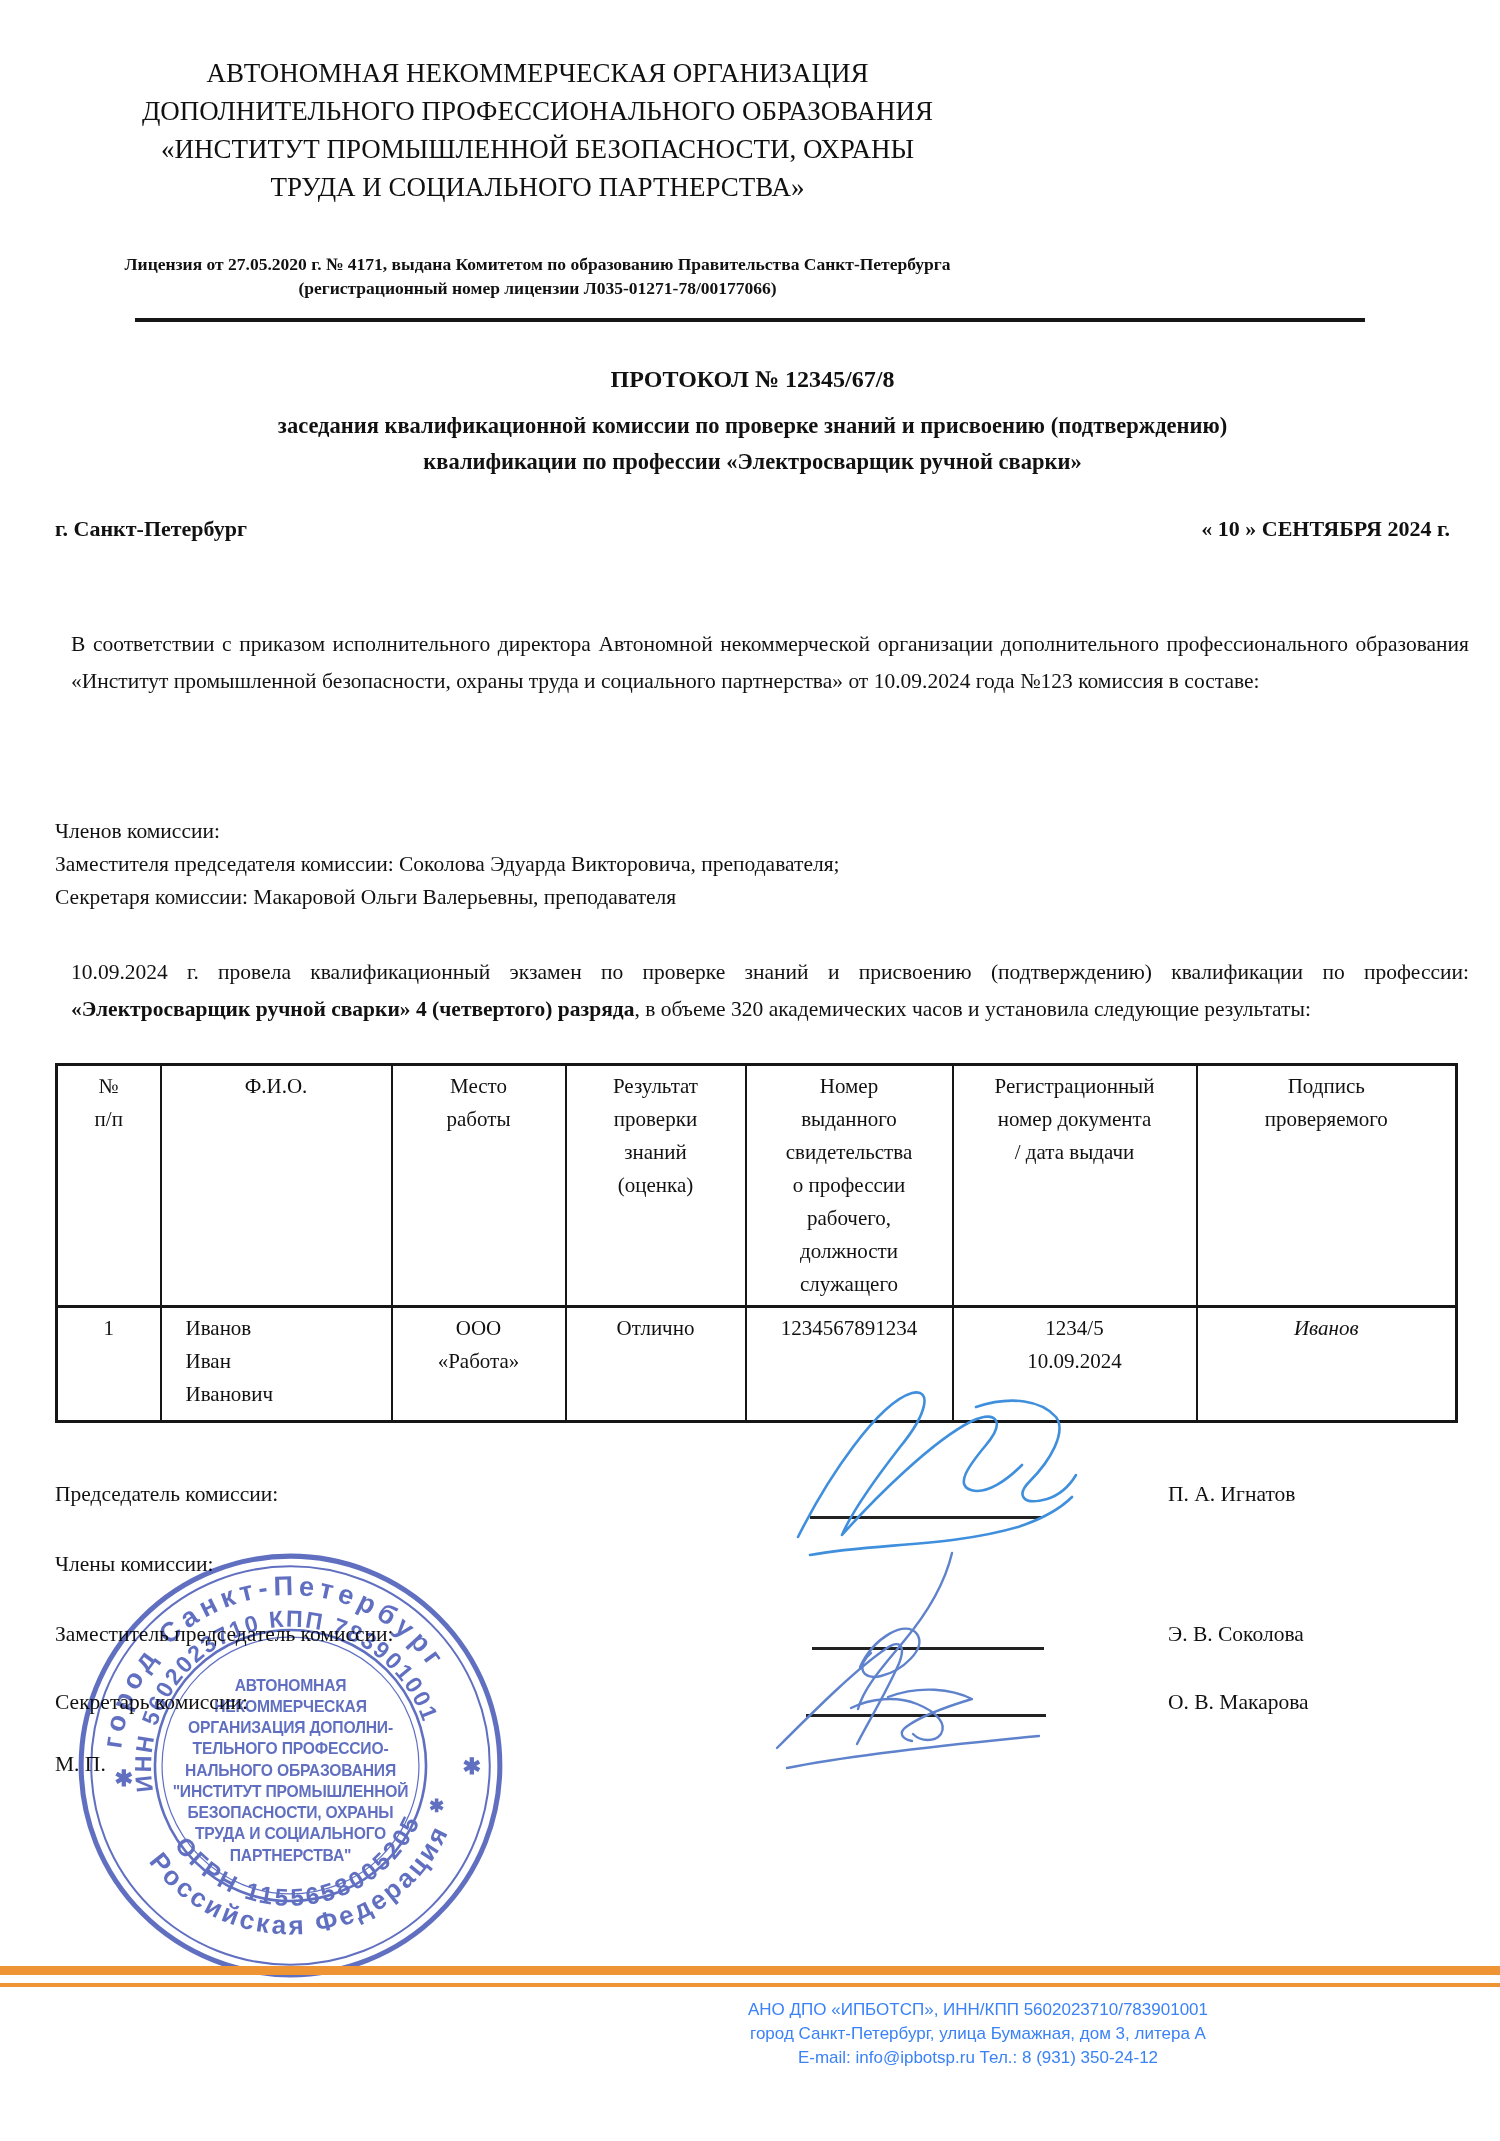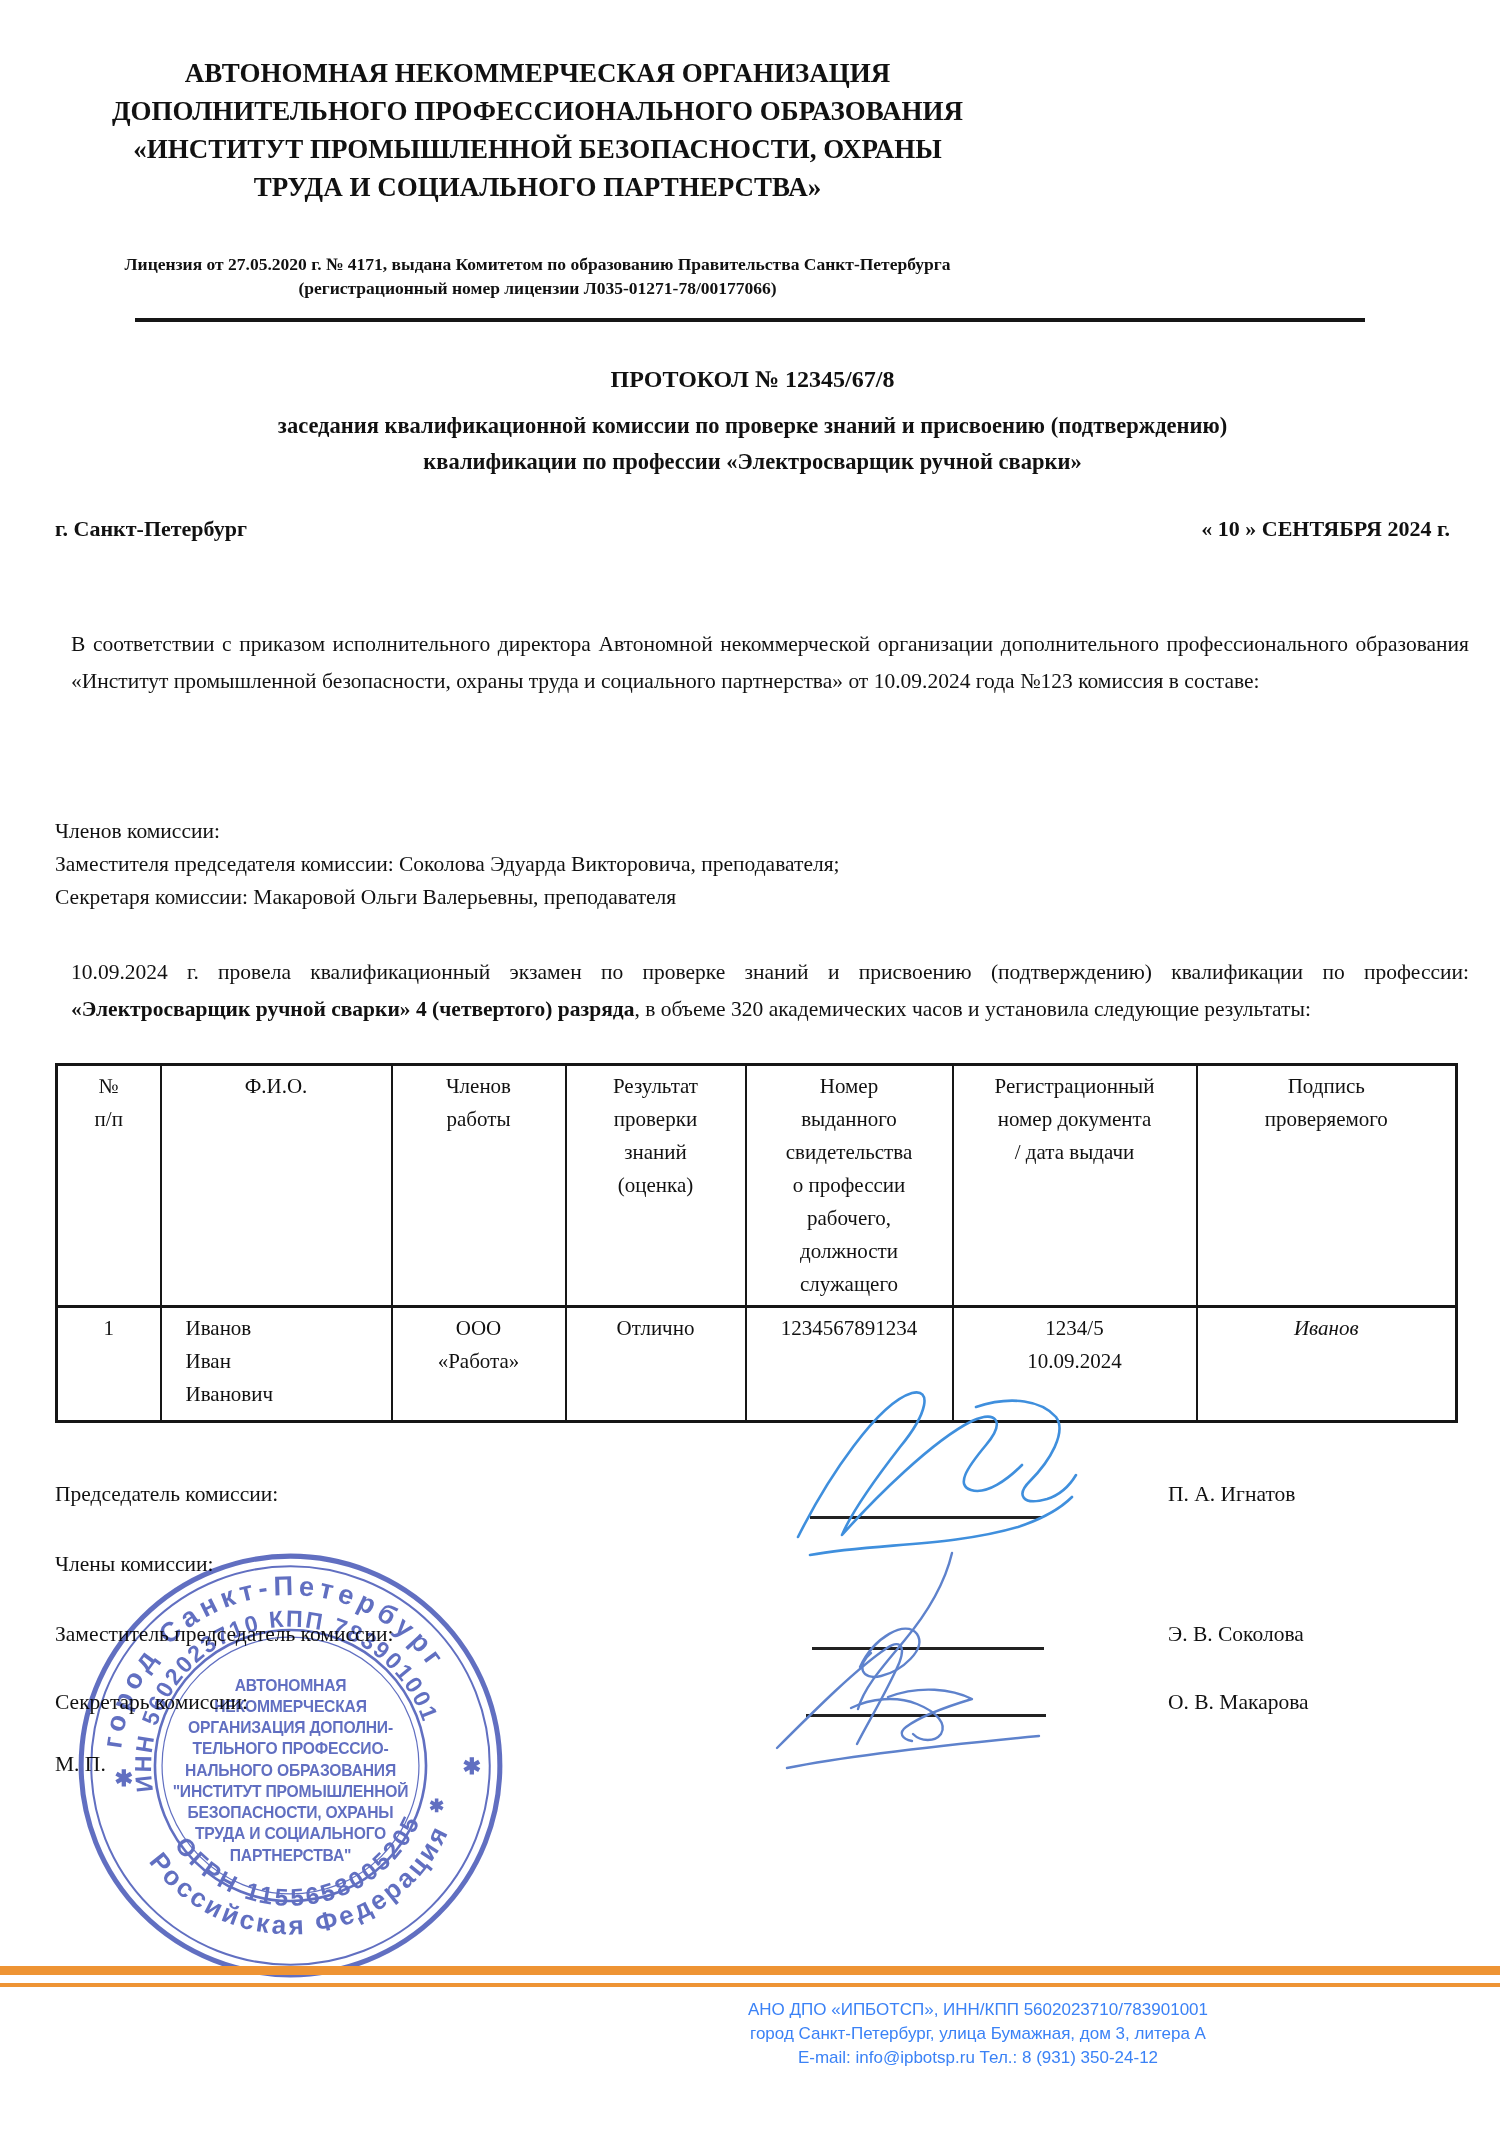--- a/index.html
+++ b/index.html
@@ -1,20 +1,20 @@
 <!DOCTYPE html>
 <html><head>
 <meta charset="utf-8">
 <style>
   html,body{margin:0;padding:0;background:#888;}
   .page{position:relative;width:1500px;height:2141px;background:#ffffff;margin:0 auto;
         font-family:"Liberation Serif","DejaVu Serif",serif;color:#111;overflow:hidden;}
   .ws{white-space:pre-line;}
   .org-name{position:absolute;top:54px;left:0;width:1075px;text-align:center;
-            font-size:27px;font-weight:bold;line-height:38px;}
+            font-size:27px;font-weight:normal;line-height:38px;}
   .license{position:absolute;top:252px;left:0;width:1075px;text-align:center;
            font-size:17.5px;font-weight:bold;line-height:24px;}
   .rule{position:absolute;top:318px;left:135px;width:1230px;height:0;
         border-top:4px solid #161616;}
   .protocol-title{position:absolute;top:366px;left:55px;width:1395px;text-align:center;
                   font-size:24px;font-weight:bold;}
   .subtitle{position:absolute;top:408px;left:55px;width:1395px;text-align:center;
             font-size:22.5px;font-weight:bold;line-height:36px;}
   .city-row{position:absolute;top:516px;left:55px;width:1395px;font-size:22px;font-weight:bold;}
   .city{float:left;}
@@ -92,21 +92,21 @@
       <col style="width:180px">
         <col style="width:207px">
         <col style="width:244px">
         <col style="width:260px">
     </colgroup>
     <thead>
       <tr>
         <th>№
 п/п</th>
         <th>Ф.И.О.</th>
-        <th>Членов
+        <th>Место
 работы</th>
         <th>Результат
 проверки
 знаний
 (оценка)</th>
         <th>Номер
 выданного
 свидетельства
 о профессии
 рабочего,

